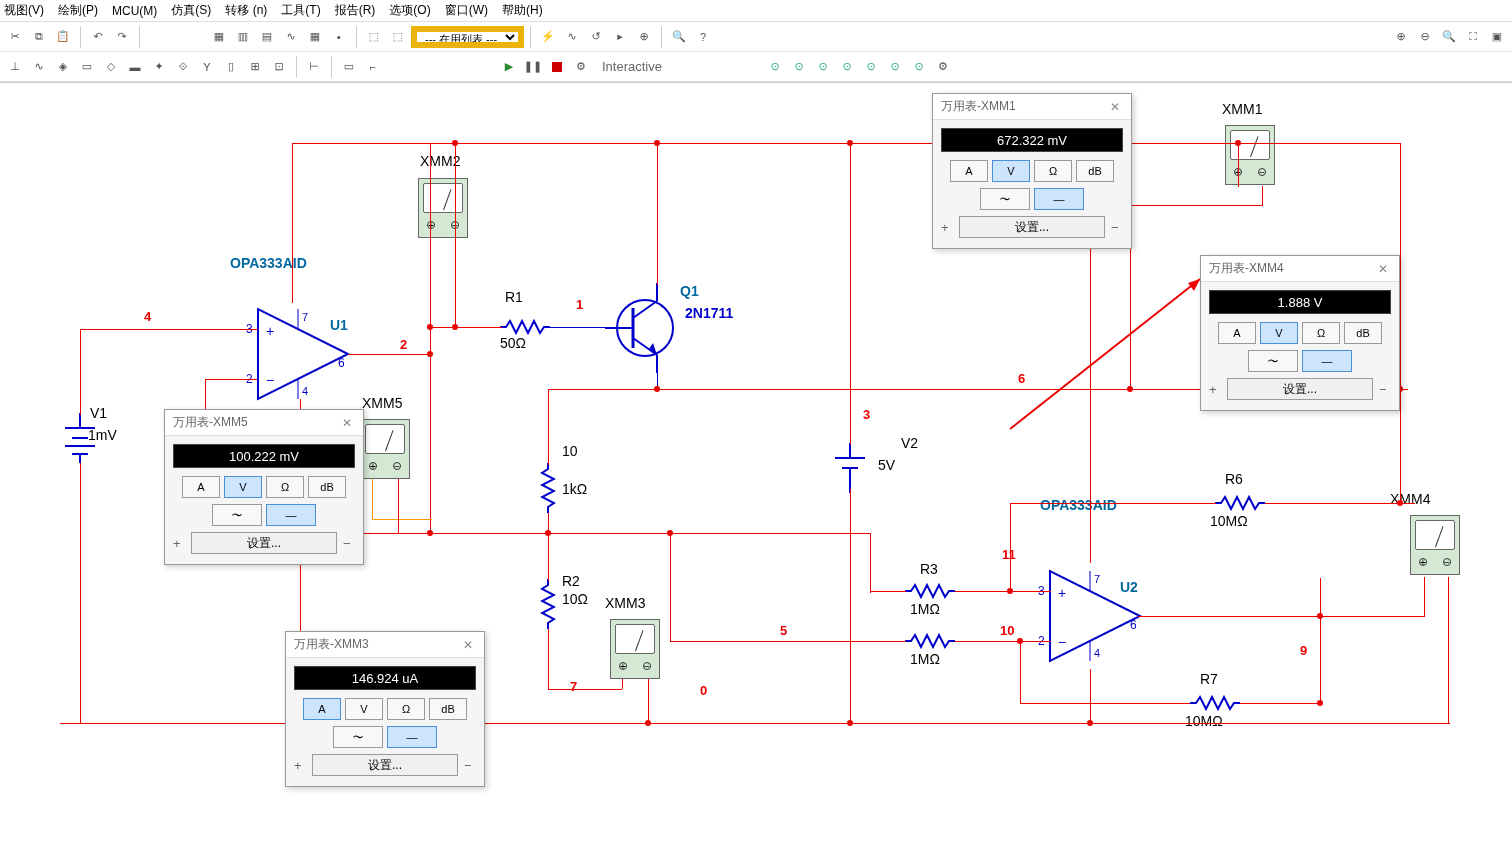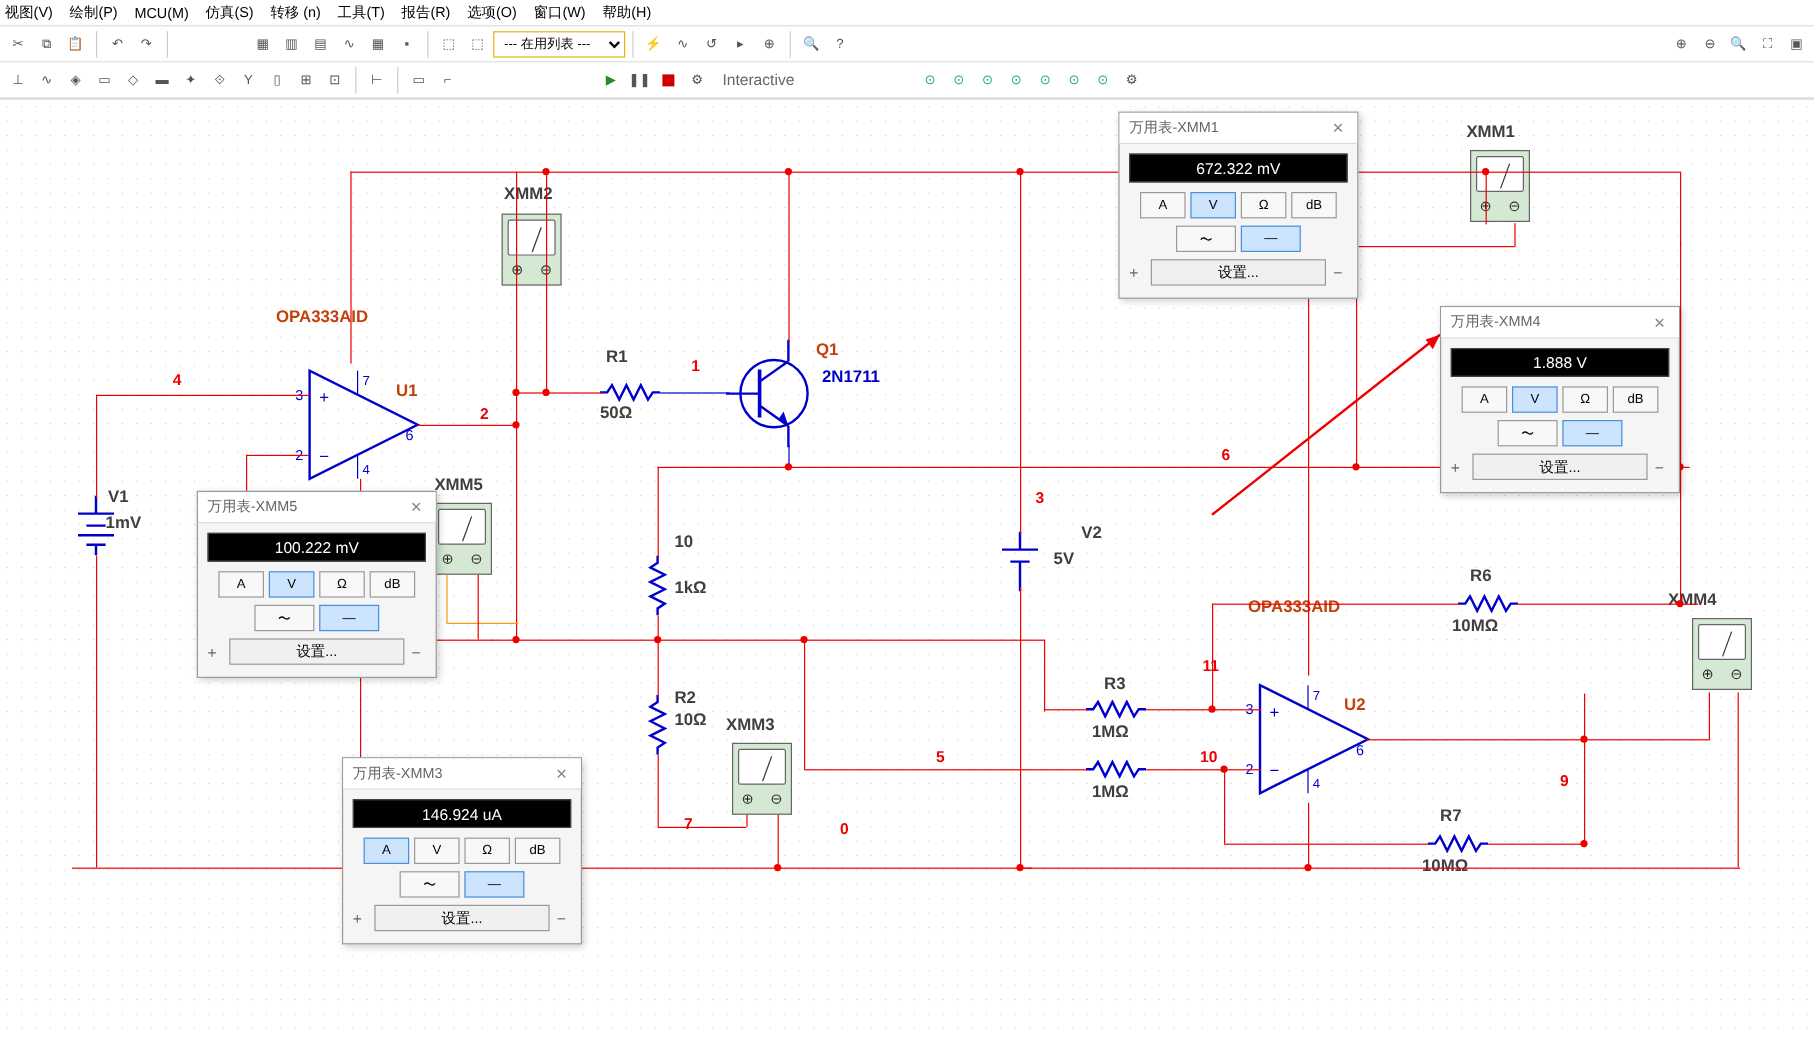--- a/index.html
+++ b/index.html
@@ -6,40 +6,40 @@
 body{font-family:"Microsoft YaHei",Arial,sans-serif;font-size:12px;background:#fff;overflow:hidden;width:1512px;height:867px;position:relative;}
 
 
 .menubar{height:22px;display:flex;align-items:center;padding:0 4px;gap:14px;border-bottom:1px solid #ddd;}
 .menubar span{cursor:default;}
 
 
 .toolbar-row{height:30px;display:flex;align-items:center;border-bottom:1px solid #e0e0e0;padding:0 4px;gap:2px;}
 .tb-sep{width:1px;height:22px;background:#ccc;margin:0 4px;}
 .tb-btn{width:22px;height:22px;display:flex;align-items:center;justify-content:center;border:1px solid transparent;cursor:pointer;font-size:11px;color:#555;}
-.tb-dropdown{height:22px;border:1px solid #eab308;background:#fff;font-size:11px;padding:0 4px;min-width:110px;}
+.tb-dropdown{height:22px;border:6px solid #eab308;background:#fff;font-size:11px;padding:0 4px;min-width:110px;}
 .tb-play{color:#2a8a2a;}
 .tb-stop{color:#c00;width:10px;height:10px;background:#c00;}
 .sim-label{font-size:13px;color:#666;margin:0 8px;}
 
 
 .canvas{position:relative;width:100%;height:790px;background:#fff;overflow:hidden;border-top:1px solid #ccc;}
 .dots{position:absolute;inset:0;background-image:radial-gradient(circle,#888 0.7px,transparent 0.7px);background-size:12px 12px;opacity:0.5;}
 
 
 .wire{position:absolute;background:#e00;}
 .wire.h{height:1px;}
 .wire.v{width:1px;}
 .wire.blue{background:#00c;}
 .wire.orange{background:#f90;}
 .junction{position:absolute;width:6px;height:6px;background:#e00;border-radius:50%;transform:translate(-3px,-3px);}
 
 
-.clabel{position:absolute;font-weight:bold;color:#c2410c;font-size:14px;white-space:nowrap;}
-.cval{position:absolute;font-weight:bold;color:#404040;font-size:14px;white-space:nowrap;}
+.clabel{position:absolute;font-weight:bold;color:#0369a1;font-size:14px;white-space:nowrap;}
+.cval{position:absolute;font-weight:normal;color:#000000;font-size:14px;white-space:nowrap;}
 .net{position:absolute;font-weight:bold;color:#e00;font-size:13px;}
 
 
 .resistor-h{position:absolute;width:50px;height:16px;}
 .resistor-h svg{width:100%;height:100%;}
 .resistor-v{position:absolute;width:16px;height:50px;}
 .resistor-v svg{width:100%;height:100%;}
 
 
 .meter{position:absolute;width:50px;height:60px;background:#d4e8d4;border:1px solid #666;}

